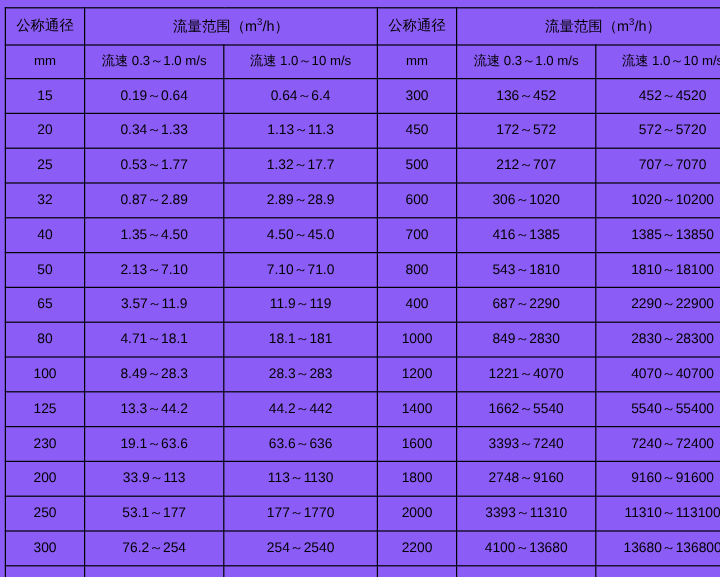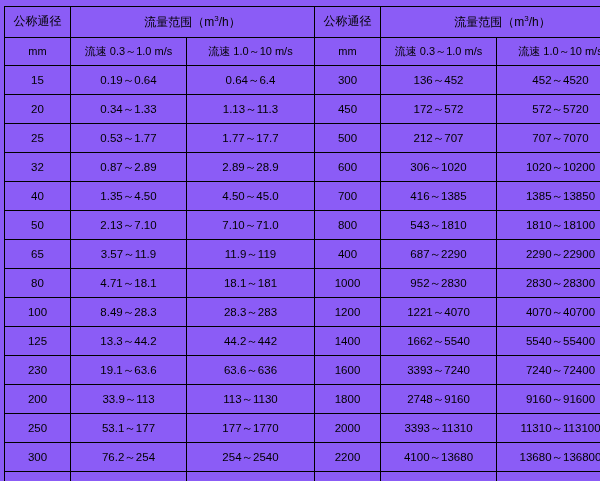--- a/index.html
+++ b/index.html
@@ -106,21 +106,21 @@
           <td class="dn-cell">20</td>
           <td>0.34～1.33</td>
           <td>1.13～11.3</td>
           <td class="dn-cell">450</td>
           <td>172～572</td>
           <td>572～5720</td>
         </tr>
         <tr>
           <td class="dn-cell">25</td>
           <td>0.53～1.77</td>
-          <td>1.77～17.7</td>
+          <td>1.32～17.7</td>
           <td class="dn-cell">500</td>
           <td>212～707</td>
           <td>707～7070</td>
         </tr>
         <tr>
           <td class="dn-cell">32</td>
           <td>0.87～2.89</td>
           <td>2.89～28.9</td>
           <td class="dn-cell">600</td>
           <td>306～1020</td>
@@ -148,21 +148,21 @@
           <td>11.9～119</td>
           <td class="dn-cell">400</td>
           <td>687～2290</td>
           <td>2290～22900</td>
         </tr>
         <tr>
           <td class="dn-cell">80</td>
           <td>4.71～18.1</td>
           <td>18.1～181</td>
           <td class="dn-cell">1000</td>
-          <td>952～2830</td>
+          <td>849～2830</td>
           <td>2830～28300</td>
         </tr>
         <tr>
           <td class="dn-cell">100</td>
           <td>8.49～28.3</td>
           <td>28.3～283</td>
           <td class="dn-cell">1200</td>
           <td>1221～4070</td>
           <td>4070～40700</td>
         </tr>

